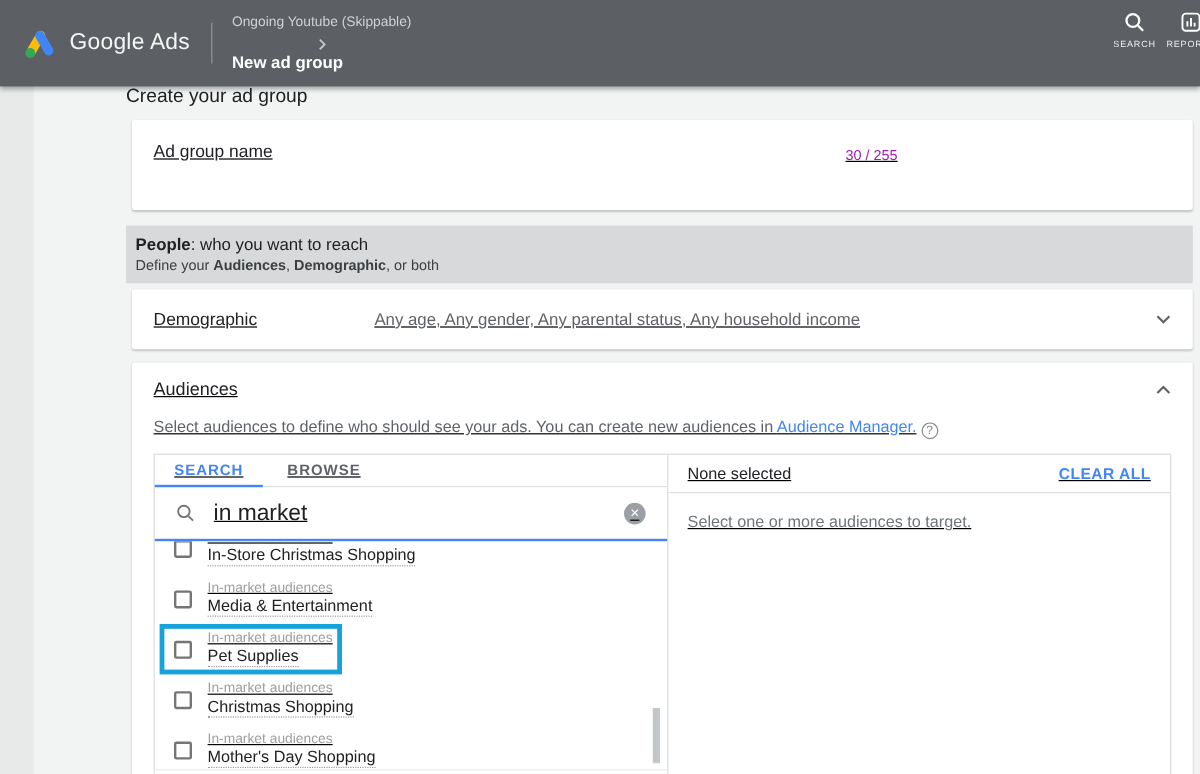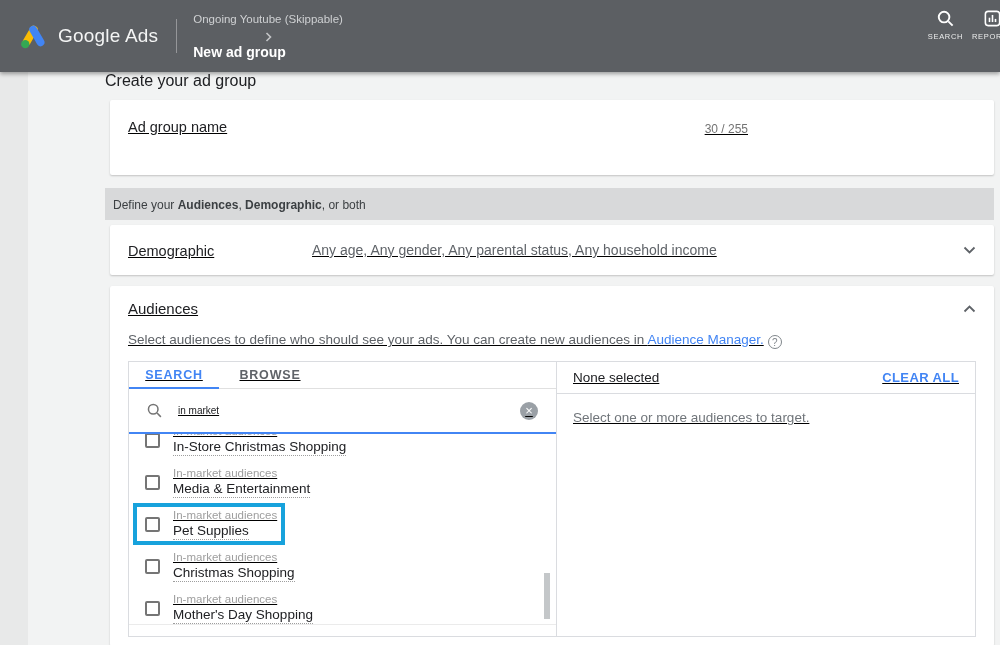--- a/index.html
+++ b/index.html
@@ -39,21 +39,21 @@
   }
 
   .adgroup-card { margin-top:10px; height:75px; display:flex; padding:17px 18px 0 18px; }
   .field-label { width:184px; font-size:14.5px; color:#202124; padding-top:2px; }
   .agn-field { width:436px; }
   .agn-input {
     width:100%; border:none; outline:none; background:transparent;
     font-family:"Liberation Sans","DejaVu Sans",sans-serif; font-size:14px; color:#202124;
     padding:0 0 8px 0; border-bottom:1px solid #e0e0e0; border-radius:0;
   }
-  .char-counter { text-align:right; font-size:12px; color:#737373; margin-top:5px; }
+  .char-counter { text-align:right; font-size:12px; color:#a21caf; margin-top:5px; }
 
   .people-band { margin-top:13px; background:#d8d9da; padding:7px 18px 8px 8px; width:889px; }
   .pb-line1 { font-size:14px; color:#202124; }
   .pb-line2 { font-size:12px; color:#3c4043; margin-top:3px; }
 
   .demo-card { margin-top:5px; height:50px; display:flex; align-items:center; padding:0 18px; }
   .demo-summary { flex:1; font-size:14px; color:#5f6368; }
   .chev { display:flex; align-items:center; cursor:pointer; }
 
   .aud-card { margin-top:11px; height:360px; padding:14px 18px 0 18px; overflow:hidden; }
@@ -71,21 +71,21 @@
   .picker-left { width:428px; border-right:1px solid #dadce0; flex:none; }
 
   .tabs { height:27px; display:flex; border-bottom:1px solid #e0e0e0; }
   .tab { font-size:12.5px; font-weight:bold; letter-spacing:.8px; display:flex; align-items:center; justify-content:center; cursor:pointer; }
   .tab-search { width:90px; color:#4285f4; border-bottom:2px solid #4285f4; margin-bottom:-1px; }
   .tab-browse { width:102px; color:#5f6368; }
 
   .search-row { display:flex; align-items:center; height:45px; padding:0 18px 0 17px; border-bottom:2px solid #4285f4; }
   .search-input {
     flex:1; border:none; outline:none; background:transparent;
-    font-family:"Liberation Sans","DejaVu Sans",sans-serif; font-size:10px; color:#202124; margin-left:13px;
+    font-family:"Liberation Sans","DejaVu Sans",sans-serif; font-size:19px; color:#202124; margin-left:13px;
   }
   .clear-btn {
     width:18px; height:18px; border-radius:50%; background:#9aa0a6; color:#fff;
     font-size:13px; line-height:17px; text-align:center; cursor:pointer; flex:none;
   }
 
   .results { position:relative; height:190px; overflow:hidden; }
   .result-row { min-height:42px; display:flex; align-items:center; padding:0 16px; position:relative; }
   .result-row.clipped { margin-top:-15px; }
   .checkbox { width:15px; height:15px; border:2px solid #757575; border-radius:2px; background:#fff; flex:none; cursor:pointer; }
@@ -166,20 +166,21 @@
   <h1 class="page-title">Create your ad group</h1>
 
   <section class="card adgroup-card">
     <div class="field-label">Ad group name</div>
     <div class="agn-field">
       <div class="char-counter">30 / 255</div>
     </div>
   </section>
 
   <section class="people-band">
+    <div class="pb-line1"><b>People</b><span>: who you want to reach</span></div>
     <div class="pb-line2"><span>Define your </span><b>Audiences</b><span>, </span><b>Demographic</b><span>, or both</span></div>
   </section>
 
   <section class="card demo-card">
     <div class="field-label">Demographic</div>
     <div class="demo-summary">Any age, Any gender, Any parental status, Any household income</div>
     <span class="chev">
         <svg width="13" height="8" viewBox="0 0 13 8">
           <path d="M1.5 1.5l5 5 5-5" fill="none" stroke="#5f6368" stroke-width="1.8"></path>
         </svg>

